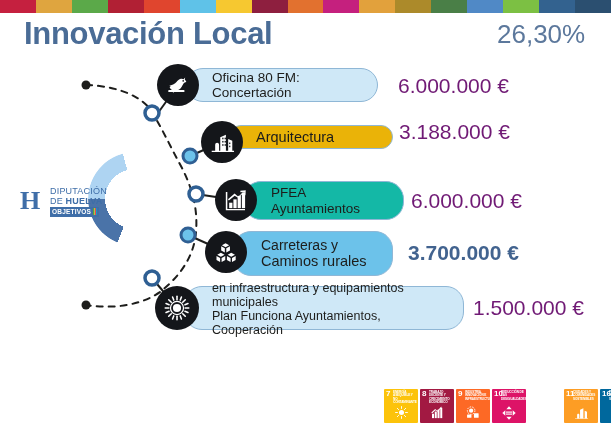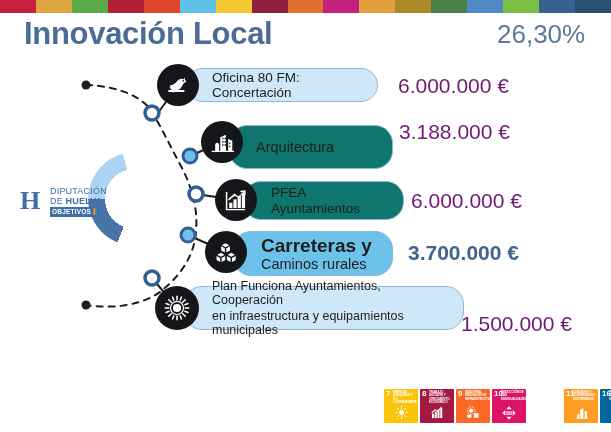--- a/index.html
+++ b/index.html
@@ -233,59 +233,59 @@
         <rect x="12.2" y="8" width="1.2" height="1.5" fill="#14161a"></rect>
         <rect x="14.4" y="8" width="1.2" height="1.5" fill="#14161a"></rect>
         <rect x="12.2" y="11" width="1.2" height="1.5" fill="#14161a"></rect>
         <rect x="14.4" y="11" width="1.2" height="1.5" fill="#14161a"></rect>
         <rect x="12.2" y="14" width="1.2" height="1.5" fill="#14161a"></rect>
         <rect x="14.4" y="14" width="1.2" height="1.5" fill="#14161a"></rect>
         <rect x="18.6" y="12.5" width="1.1" height="1.4" fill="#14161a"></rect>
         <rect x="18.6" y="15.4" width="1.1" height="1.4" fill="#14161a"></rect>
       </svg>
     </div>
-    <div class="pill" style="left:229px;top:125px;width:164px;height:44px;padding:0 12px 0 26px;background:#0f766e;">
+    <div class="pill" style="left:229px;top:125px;width:164px;height:24px;padding:0 12px 0 26px;background:#eab308;">
       <span style="font-size:14.5px;">Arquitectura</span>
     </div>
     <div class="amount" style="left:399px;top:120px;">3.188.000 €</div>
   </div>
 
   <div class="row">
     <div class="node" style="left:215px;top:179px;width:42px;height:42px;">
       <svg width="26" height="26" viewBox="0 0 24 24" fill="#ffffff">
         <path d="M4 20.2h16.3v1.3H2.6V4.5H4z"></path>
         <rect x="5.7" y="14.5" width="3" height="5"></rect>
         <rect x="9.6" y="11.4" width="3" height="8.1"></rect>
         <rect x="13.5" y="8.2" width="3" height="11.3"></rect>
         <rect x="17.4" y="5.4" width="3" height="14.1"></rect>
         <path d="M5.4 12.4 10.8 8l3.5 2.2 5.3-5.6-.2 3.3 1.3-.2.3-4.6-5 .4.1 1.3 2.4-.2-4.4 4.4L10.7 6 4.6 11.3z"></path>
       </svg>
     </div>
-    <div class="pill" style="left:243px;top:181px;width:161px;height:39px;padding:0 8px 0 27px;background:#0f766e;flex-direction:column;align-items:flex-start;justify-content:center;">
+    <div class="pill" style="left:243px;top:181px;width:161px;height:39px;padding:0 8px 0 27px;background:#14b8a6;flex-direction:column;align-items:flex-start;justify-content:center;">
       <span style="font-size:13.5px;">PFEA Ayuntamientos</span>
     </div>
     <div class="amount" style="left:411px;top:189px;">6.000.000 €</div>
   </div>
 
   <div class="row">
     <div class="node" style="left:205px;top:231px;width:42px;height:42px;">
       <svg width="25" height="25" viewBox="0 0 24 24" fill="#ffffff">
         <path d="M11.1 3.1 14.6 5l-3.5 1.9L7.6 5z"></path>
         <path d="M6.9 6.1 10.4 8v3.9L6.9 10z"></path>
         <path d="M15.3 6.1 11.8 8v3.9l3.5-1.9z"></path>
         <path d="M6.6 12.3 10.1 14.2l-3.5 1.9L3.1 14.2z"></path>
         <path d="M2.4 15.3 5.9 17.2v3.9L2.4 19.2z"></path>
         <path d="M10.8 15.3 7.3 17.2v3.9l3.5-1.9z"></path>
         <path d="M16.6 12.3 20.1 14.2l-3.5 1.9-3.5-1.9z"></path>
         <path d="M12.4 15.3 15.9 17.2v3.9l-3.5-1.9z"></path>
         <path d="M20.8 15.3 17.3 17.2v3.9l3.5-1.9z"></path>
       </svg>
     </div>
     <div class="pill" style="left:233px;top:231px;width:160px;height:45px;padding:0 8px 0 27px;background:#6cc2ea;flex-direction:column;align-items:flex-start;justify-content:center;">
-      <span style="font-size:19px;font-weight:bold;">Carreteras y</span>
+      <span style="font-size:14px;">Carreteras y</span>
       <span style="font-size:14.5px;">Caminos rurales</span>
     </div>
     <div class="amount bold" style="left:408px;top:241px;">3.700.000 €</div>
   </div>
 
   <div class="row">
     <div class="node" style="left:155px;top:286px;width:44px;height:44px;">
       <svg width="28" height="28" viewBox="0 0 24 24" fill="#ffffff">
         <circle cx="12" cy="12" r="3.5"></circle>
         <circle cx="12" cy="12" r="5.6" fill="none" stroke="#ffffff" stroke-width="1.1"></circle>
@@ -303,24 +303,24 @@
           <line x1="2.6" y1="8.2" x2="5.2" y2="9.2"></line>
           <line x1="18.8" y1="14.8" x2="21.4" y2="15.8"></line>
           <line x1="2.6" y1="15.8" x2="5.2" y2="14.8"></line>
           <line x1="18.8" y1="9.2" x2="21.4" y2="8.2"></line>
           <line x1="8.2" y1="21.4" x2="9.2" y2="18.8"></line>
           <line x1="14.8" y1="5.2" x2="15.8" y2="2.6"></line>
         </g>
       </svg>
     </div>
     <div class="pill" style="left:184px;top:286px;width:280px;height:44px;padding:0 10px 0 27px;background:#cfe8f7;flex-direction:column;align-items:flex-start;justify-content:center;">
+      <span style="font-size:12.5px;margin-top:2px;">en infraestructura y equipamientos municipales</span>
       <span style="font-size:12.5px;">Plan Funciona Ayuntamientos, Cooperación</span>
-      <span style="font-size:12.5px;margin-top:2px;">en infraestructura y equipamientos municipales</span>
-    </div>
-    <div class="amount" style="left:461px;top:296px;margin-top:16px;">1.500.000 €</div>
+    </div>
+    <div class="amount" style="left:473px;top:296px;">1.500.000 €</div>
   </div>
 
   <div id="sdg-row">
 
     <div class="sdg" style="background:#fcc30b;">
       <span class="num">7</span>
       <span class="cap">ENERGÍA ASEQUIBLE Y NO CONTAMINANTE</span>
       <span class="glyph">
         <svg width="15" height="15" viewBox="0 0 24 24" fill="#fff">
           <circle cx="12" cy="12" r="4"></circle>

